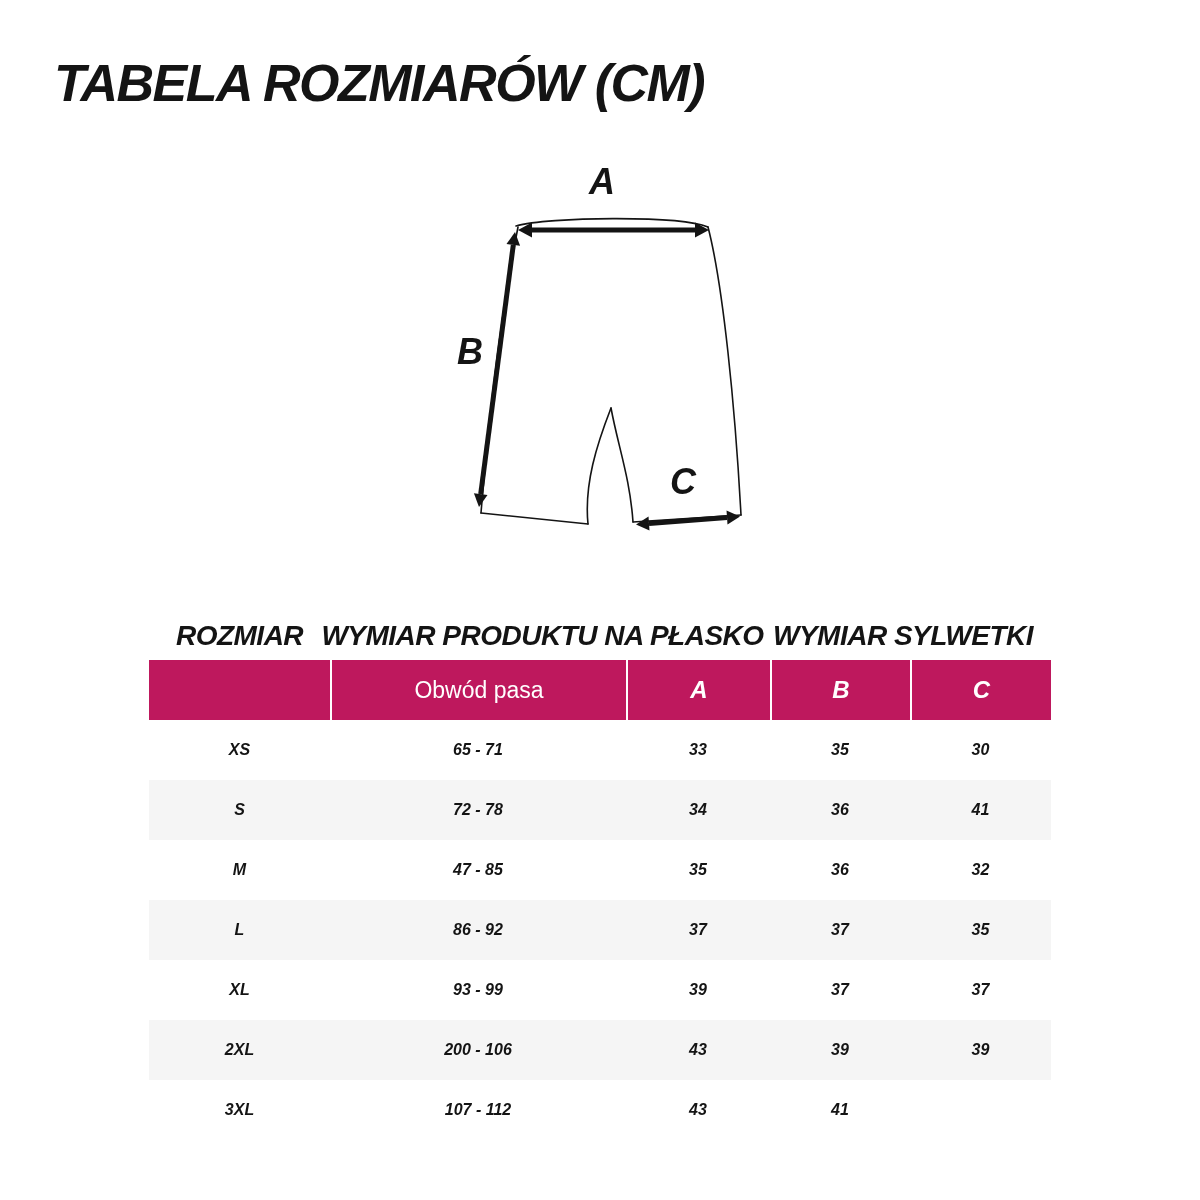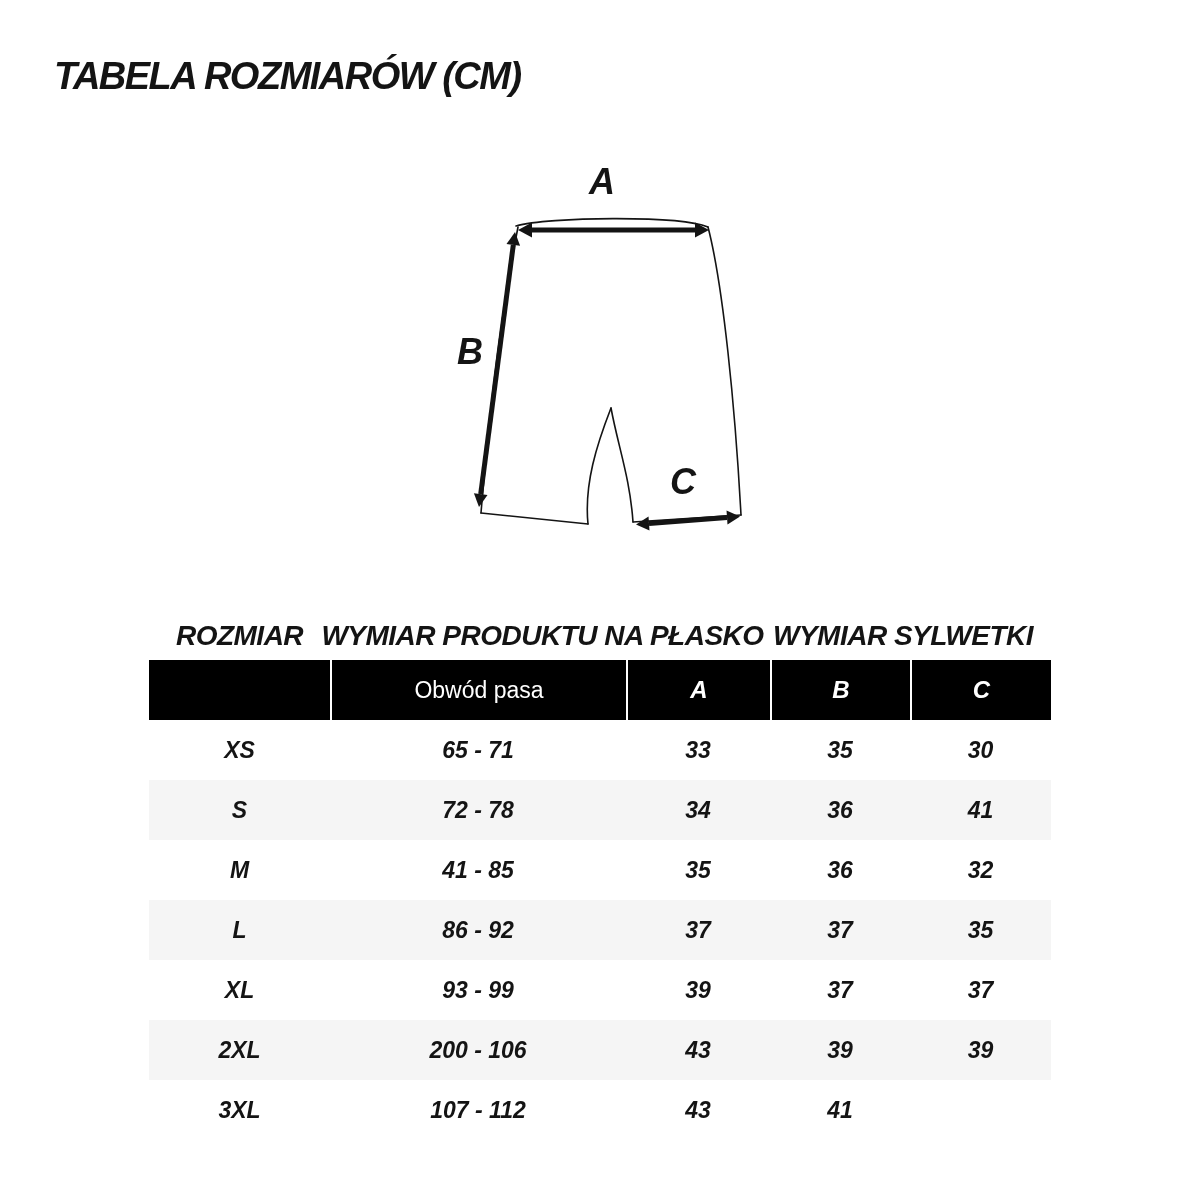--- a/index.html
+++ b/index.html
@@ -4,21 +4,21 @@
 <style>
   html, body { margin:0; padding:0; }
   body {
     width:1200px; height:1200px; position:relative; overflow:hidden;
     background:#ffffff; color:#141414;
     font-family:"Liberation Sans", sans-serif;
   }
 
   .page-title {
     position:absolute; left:54px; top:57px;
-    font-size:38px; line-height:1; font-weight:700; font-style:italic;
+    font-size:52px; line-height:1; font-weight:700; font-style:italic;
     letter-spacing:-1.5px; white-space:nowrap; color:#141414;
   }
 
   
   .diagram { position:absolute; left:430px; top:150px; width:400px; height:420px; }
   .diagram text {
     font-family:"Liberation Sans", sans-serif;
     font-weight:700; font-style:italic; font-size:36px; fill:#141414;
   }
   .outline { fill:none; stroke:#141414; stroke-width:1.6px; stroke-linejoin:round; stroke-linecap:round; }
@@ -28,32 +28,32 @@
   
   .size-table { position:absolute; left:149px; top:612px; width:902px; }
   .group-row { display:flex; height:48px; }
   .group-cell {
     display:flex; align-items:center; justify-content:center;
     font-size:28px; font-weight:700; font-style:italic; letter-spacing:-0.5px;
     white-space:nowrap;
   }
   .gc1 { width:181px; } .gc2 { width:296px; } .gc3 { width:425px; }
 
-  .head-row { display:flex; height:60px; background:#000000; }
+  .head-row { display:flex; height:60px; background:#be185d; }
   .head-cell {
     box-sizing:border-box; display:flex; align-items:center; justify-content:center;
     color:#ffffff; white-space:nowrap;
   }
   .head-cell + .head-cell { border-left:2px solid #ffffff; }
   .hc1 { width:181px; }
   .hc2 { width:296px; font-size:23px; font-weight:400; }
   .hc3 { width:144px; } .hc4 { width:140px; } .hc5 { width:141px; }
   .hc3, .hc4, .hc5 { font-size:24px; font-weight:700; font-style:italic; }
 
-  .data-row { display:flex; height:60px; font-size:23px; font-weight:700; font-style:italic; }
+  .data-row { display:flex; height:60px; font-size:16px; font-weight:700; font-style:italic; }
   .rows .data-row:nth-child(even) { background:#f5f5f5; }
   .cell { display:flex; align-items:center; justify-content:center; white-space:nowrap; }
   .cc1 { width:181px; } .cc2 { width:296px; } .cc3 { width:144px; } .cc4 { width:140px; } .cc5 { width:141px; }
 </style>
 </head>
 <body>
 
 <div class="page-title">TABELA ROZMIARÓW (CM)</div>
 
 <svg class="diagram" viewBox="0 0 400 420">
@@ -117,21 +117,21 @@
     </div>
     <div class="data-row">
       <div class="cell cc1">S</div>
       <div class="cell cc2">72 - 78</div>
       <div class="cell cc3">34</div>
       <div class="cell cc4">36</div>
       <div class="cell cc5">41</div>
     </div>
     <div class="data-row">
       <div class="cell cc1">M</div>
-      <div class="cell cc2">41 - 85</div>
+      <div class="cell cc2">47 - 85</div>
       <div class="cell cc3">35</div>
       <div class="cell cc4">36</div>
       <div class="cell cc5">32</div>
     </div>
     <div class="data-row">
       <div class="cell cc1">L</div>
       <div class="cell cc2">86 - 92</div>
       <div class="cell cc3">37</div>
       <div class="cell cc4">37</div>
       <div class="cell cc5">35</div>

